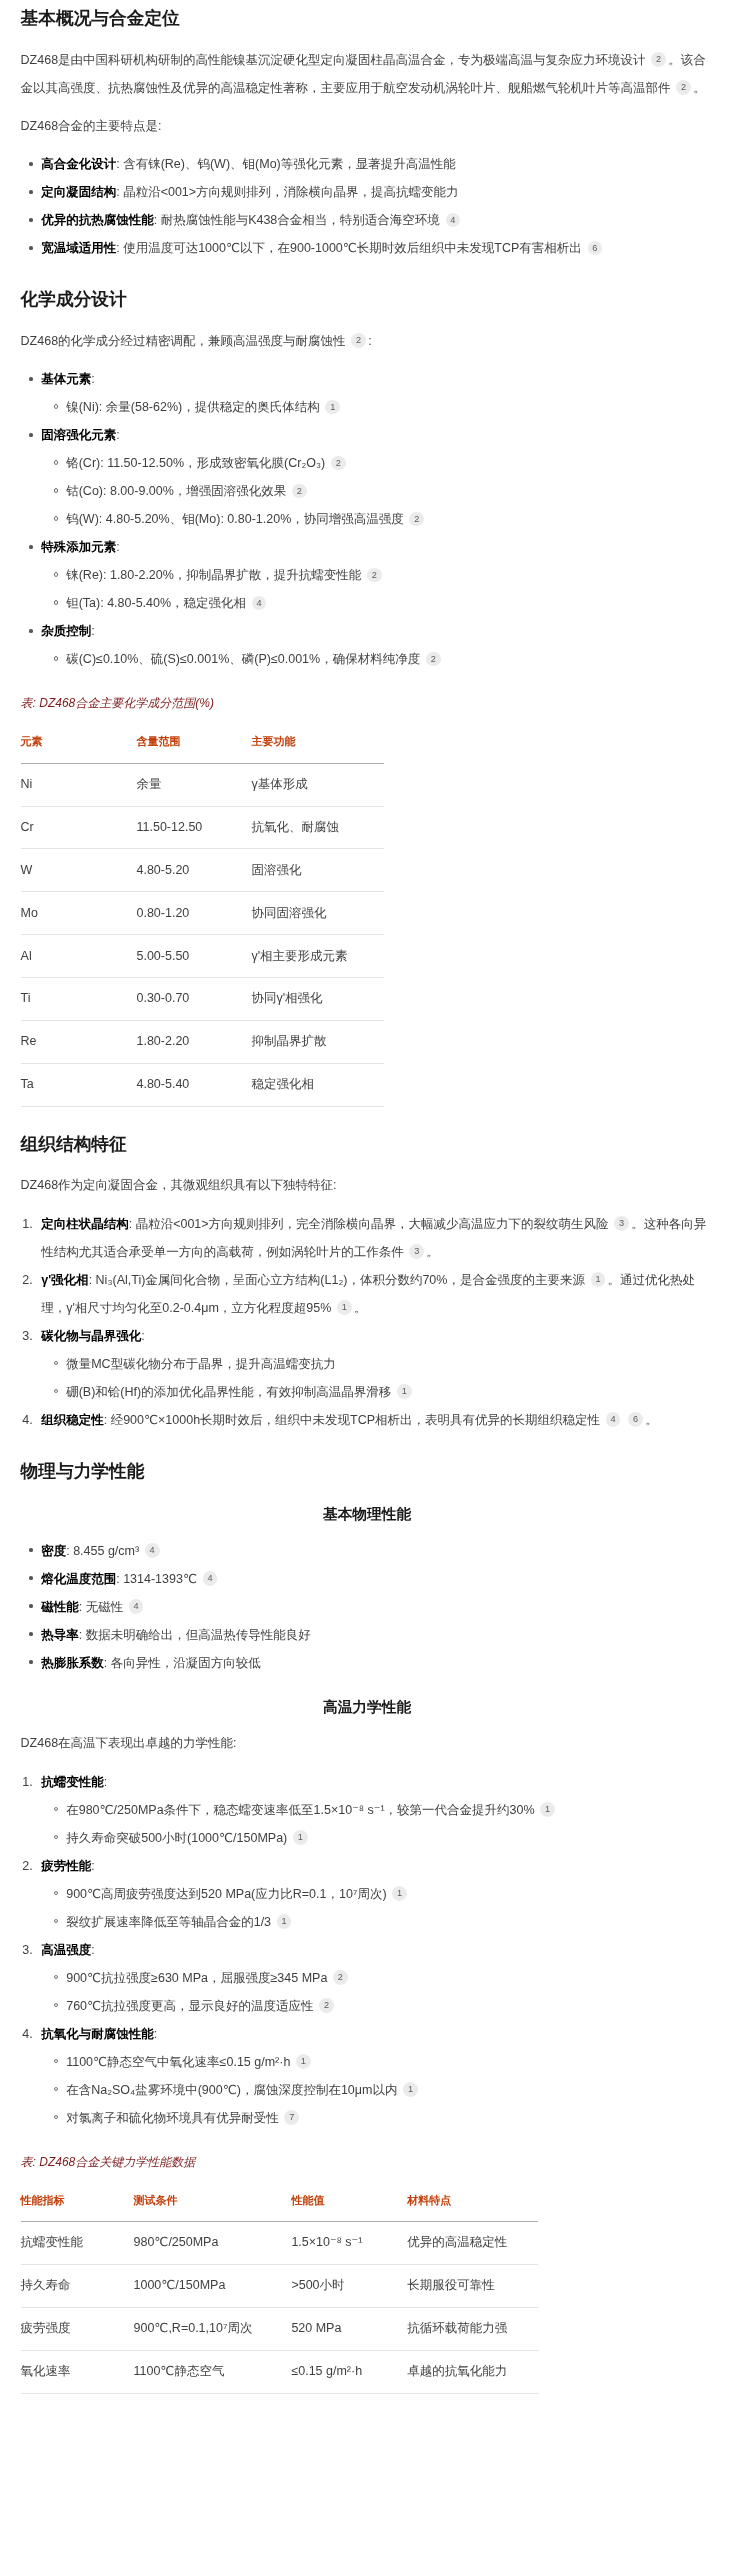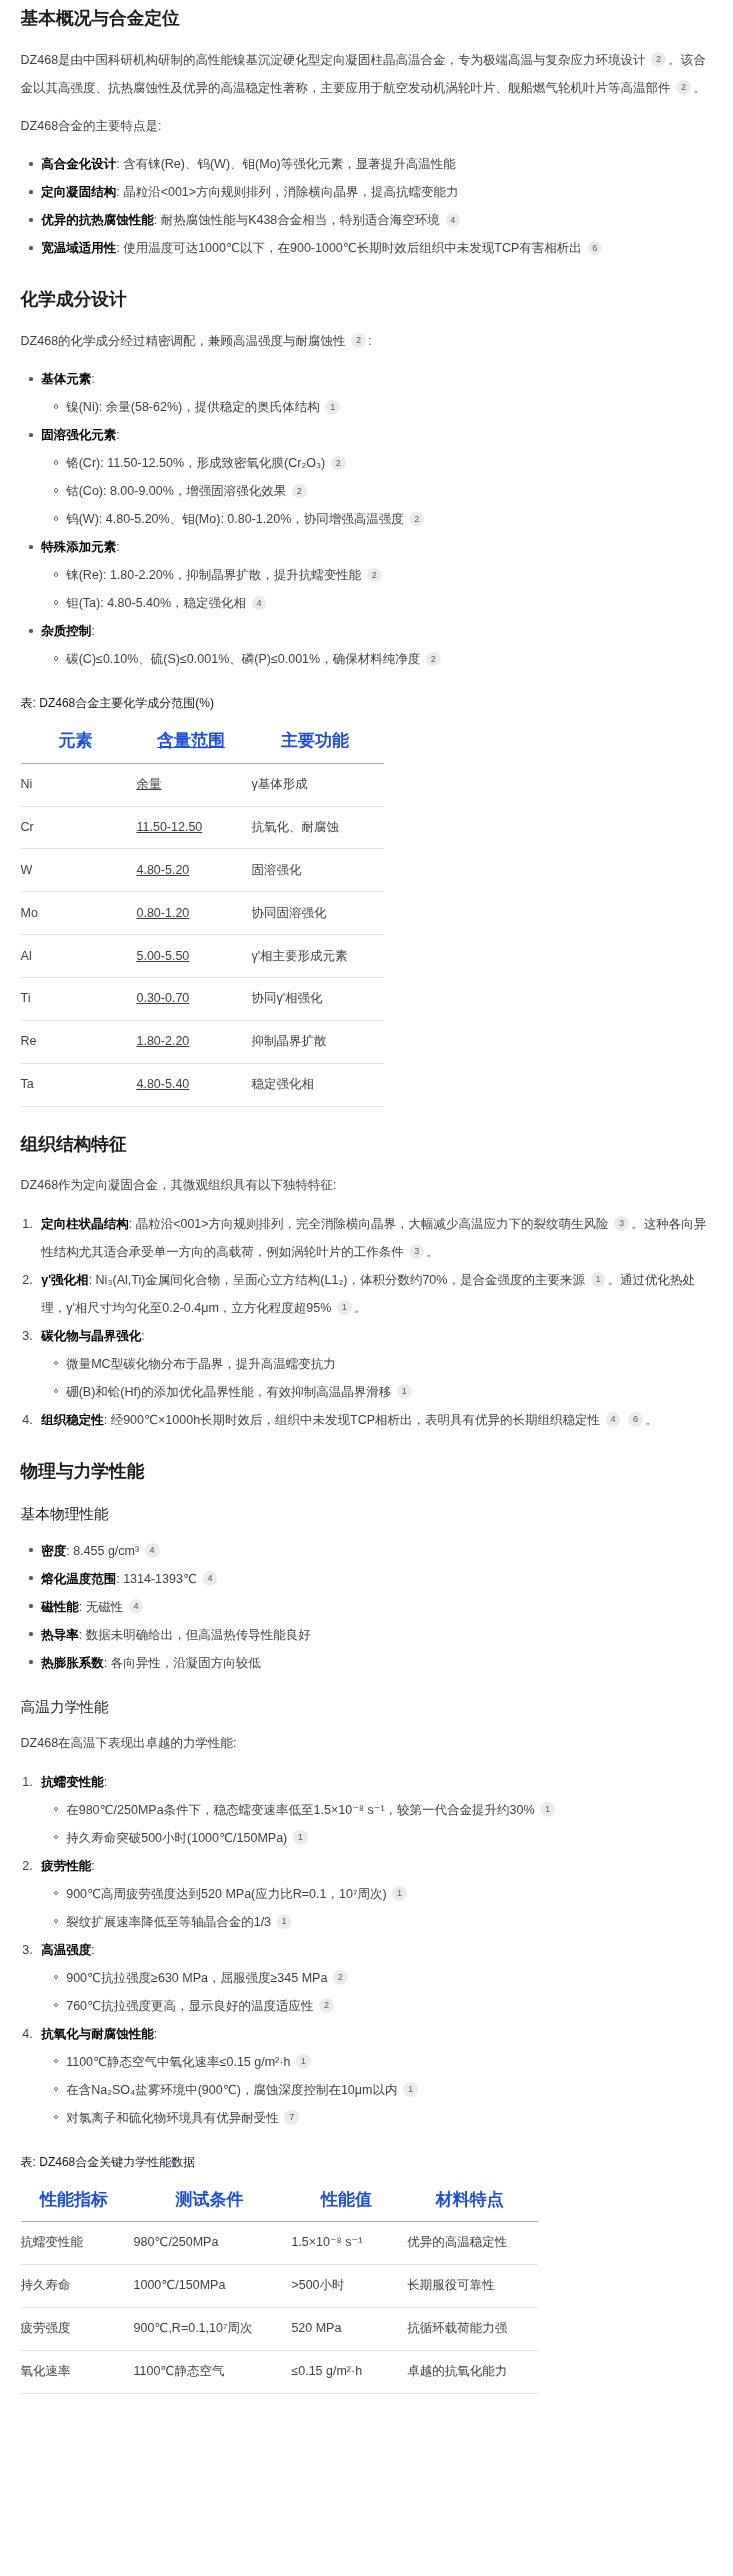--- a/index.html
+++ b/index.html
@@ -5,21 +5,21 @@
   html,body{margin:0;padding:0;background:#ffffff;}
   body{
     width:734px;height:2576px;overflow:hidden;
     color:#3f3f3f;
     font-family:"Liberation Sans","DejaVu Sans",sans-serif;
     font-size:12.5px;line-height:28px;
   }
   .doc{padding:1.5px 20.6px 0 20.6px;}
   h2{font-size:17.7px;line-height:25px;color:#1a1a1a;font-weight:700;margin:25px 0 14.7px 0;}
   h2.first{margin-top:4.4px;}
-  h3{font-size:14.7px;line-height:22px;color:#1a1a1a;font-weight:400;margin:19px 0 11.8px 0;}
+  h3{font-size:14.7px;line-height:22px;color:#1a1a1a;font-weight:700;margin:19px 0 11.8px 0;text-align:center;}
   p{margin:10.3px 0;}
   strong{font-weight:700;color:#000000;}
   ul,ol{list-style:none;margin:10.3px 0;padding:0 0 0 20.6px;}
   ul.tight{margin:10.3px 0;}
   li{position:relative;}
   ul.l1 > li::before{
     content:"";position:absolute;left:-11.8px;top:11.8px;
     width:3.7px;height:3.7px;border-radius:50%;background:#565656;
   }
   ul.l2{margin:0;padding-left:25px;}
@@ -33,34 +33,34 @@
   ol > li::before{
     content:counter(item) ".";
     position:absolute;left:-19px;top:0;color:#3f3f3f;
   }
   .cite{
     display:inline-block;min-width:14.7px;height:14.7px;line-height:14.7px;
     padding:0 2.2px;margin:0 2.2px;box-sizing:border-box;
     border-radius:7.4px;background:#ebebeb;color:#5c5c5c;
     font-size:9.2px;text-align:center;vertical-align:1.5px;
   }
-  .caption{color:#0f172a;font-size:12px;margin:16px 0 8.8px 0;}
+  .caption{font-style:italic;color:#7f1d1d;font-size:12px;margin:16px 0 8.8px 0;}
   table{border-collapse:collapse;table-layout:fixed;margin:4.4px 0 0 0;}
   table.comp{width:346px;}
   table.mech{width:495px;}
   th{
-    text-align:center;font-weight:700;color:#1d4ed8;font-size:17px;
+    text-align:left;font-weight:700;color:#c2410c;font-size:11px;
     padding:4.4px 5.9px 10.3px 0;border-bottom:1.1px solid #ababab;line-height:22px;
   }
   td{
     padding:10.3px 5.9px 10.3px 0;border-bottom:0.7px solid #e3e3e3;
     color:#3f3f3f;line-height:21.3px;vertical-align:top;
   }
   table.comp th:nth-child(1),table.comp td:nth-child(1){width:110px;}
-  table.comp th:nth-child(2),table.comp td:nth-child(2){width:109px;text-decoration:underline;}
+  table.comp th:nth-child(2),table.comp td:nth-child(2){width:109px;}
   table.comp th:nth-child(3),table.comp td:nth-child(3){width:127px;}
   table.mech th:nth-child(1),table.mech td:nth-child(1){width:107px;}
   table.mech th:nth-child(2),table.mech td:nth-child(2){width:152px;}
   table.mech th:nth-child(3),table.mech td:nth-child(3){width:110px;}
   table.mech th:nth-child(4),table.mech td:nth-child(4){width:125px;}
 </style>
 </head>
 <body>
 
 <article class="doc">

